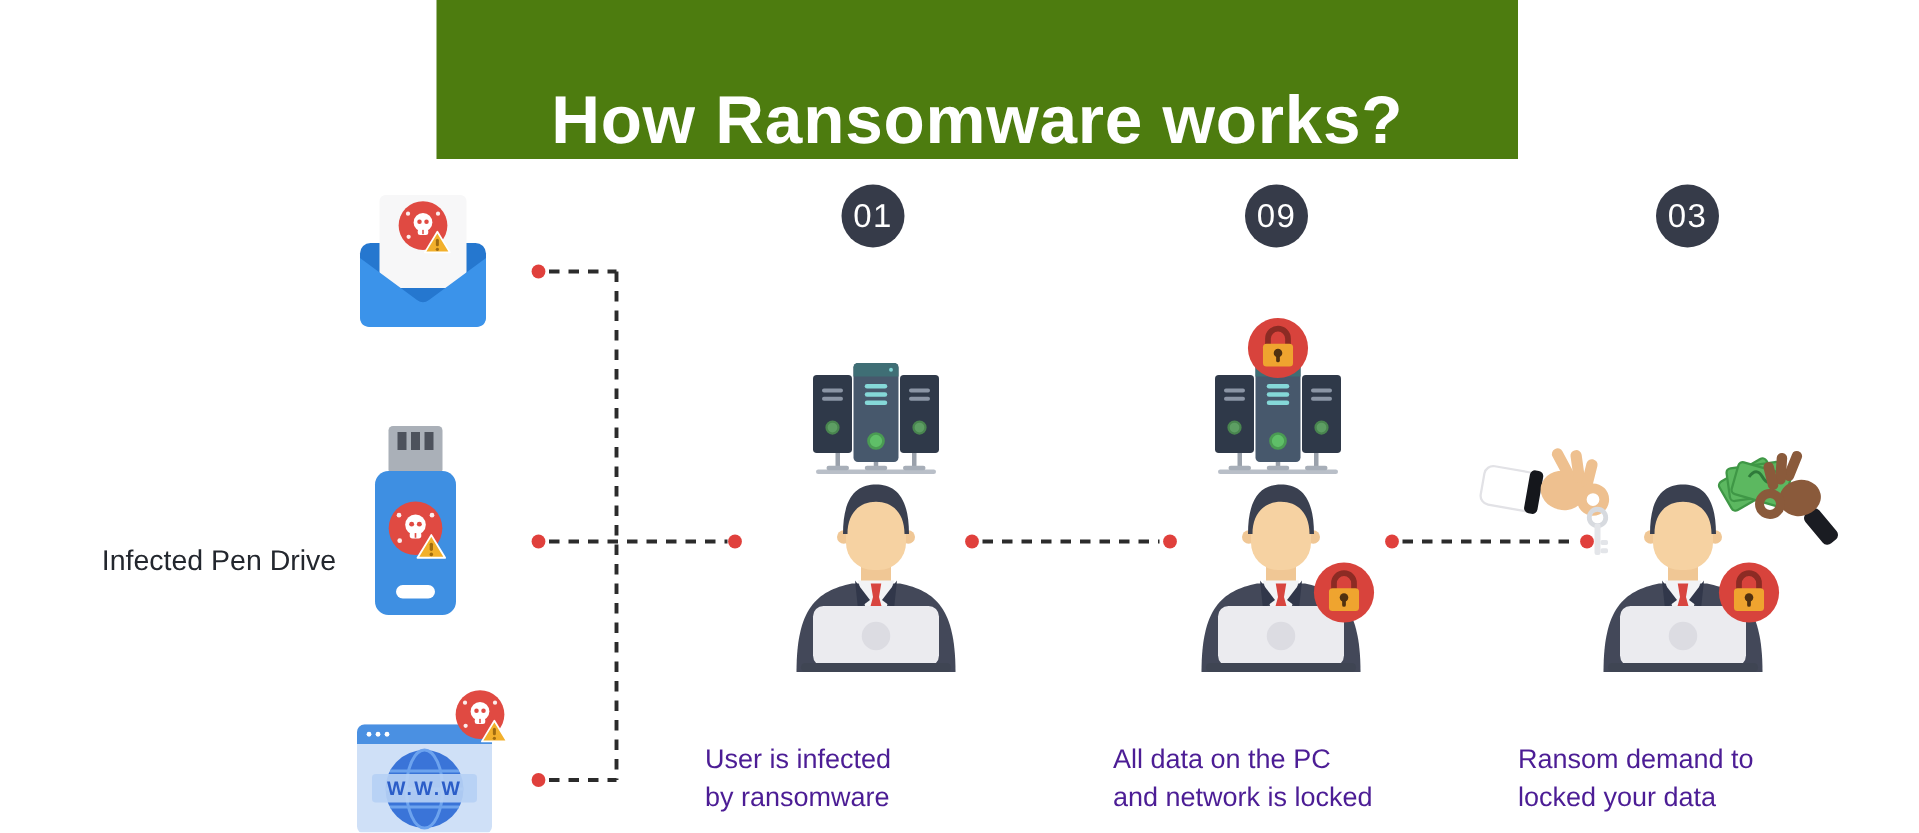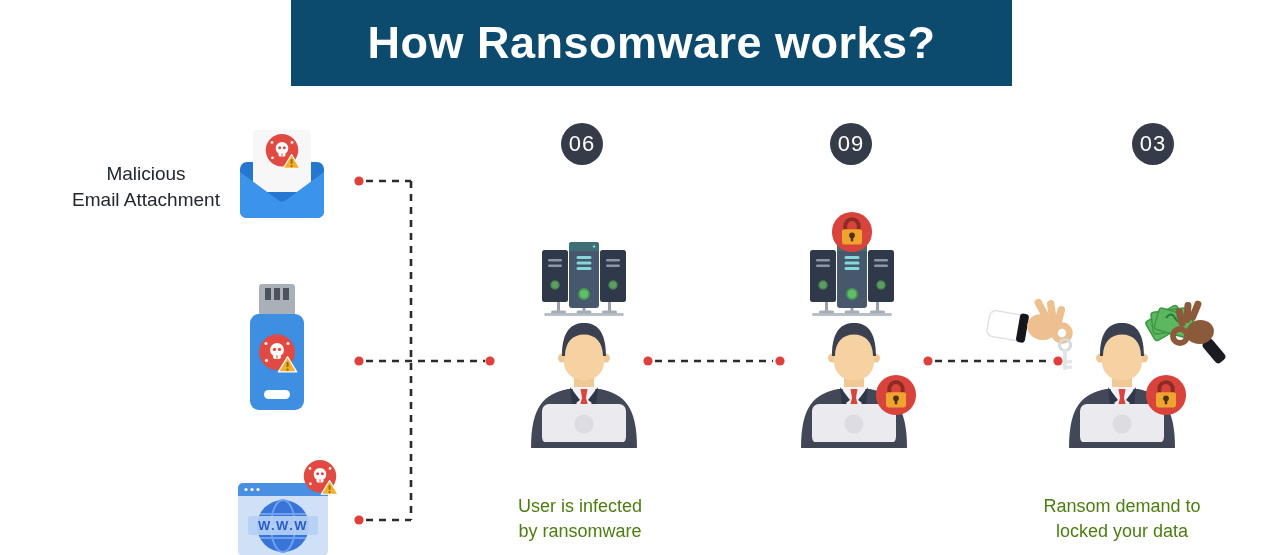--- a/index.html
+++ b/index.html
@@ -2,34 +2,34 @@
 <html><head>
 <meta charset="utf-8">
 <style>
   html,body { margin:0; padding:0; background:#ffffff; }
   .canvas {
     position:relative; width:1279px; height:555px; background:#ffffff;
     overflow:hidden; font-family:"Liberation Sans", sans-serif;
   }
   .abs { position:absolute; }
   .header {
-    left:291px; top:0; width:721px; height:86px; background:#0c4a6e;
-    display:flex; align-items:center; justify-content:center;
+    left:291px; top:0; width:721px; height:106px; background:#4d7c0f;
+    display:flex; align-items:flex-end; justify-content:center;
   }
   .title {
     color:#ffffff; font-size:45px; font-weight:700; letter-spacing:0.5px;
     margin:0; white-space:nowrap;
   }
   .src-label {
     width:224px; text-align:center; font-size:19px; line-height:1.35;
     color:#23272e; white-space:pre-line; font-weight:500;
   }
   .caption {
-    width:220px; text-align:center; font-size:18px; line-height:1.4;
-    color:#4d7c0f; white-space:pre-line; font-weight:500;
+    width:220px; text-align:left; font-size:18px; line-height:1.4;
+    color:#4c1d95; white-space:pre-line; font-weight:500;
   }
   .step-num {
     width:42px; height:42px; border-radius:50%; background:#363b49;
     color:#ffffff; display:flex; align-items:center; justify-content:center;
     font-size:22px; letter-spacing:1px; font-weight:400;
   }
   svg { display:block; overflow:visible; }
   svg text { font-family:"Liberation Sans", sans-serif; }
 </style>
 </head>
@@ -124,29 +124,28 @@
       <circle cx="780" cy="361" r="4.6"></circle>
       <circle cx="928" cy="361" r="4.6"></circle>
       <circle cx="1058" cy="361" r="4.6"></circle>
     </g>
   </svg>
 
   <div class="abs header">
     <h1 class="title">How Ransomware works?</h1>
   </div>
 
-  <div class="abs src-label" style="left:34px;top:161px">Malicious
-Email Attachment</div>
   <svg class="abs" style="left:236px;top:126px" width="92" height="96" viewBox="0 0 92 96">
     <rect x="4" y="36" width="84" height="56" rx="7" fill="#2577cf"></rect>
     <rect x="17" y="4" width="58" height="62" rx="4" fill="#f7f7f8"></rect>
     <use href="#sym-skull" x="26" y="6" width="40" height="40"></use>
     <path d="M4,46 L42,74 Q46,77 50,74 L88,46 L88,85 Q88,92 81,92 L11,92 Q4,92 4,85 Z" fill="#3b93ea"></path>
   </svg>
 
+  <div class="abs src-label" style="left:34px;top:362px">Infected Pen Drive</div>
   <svg class="abs" style="left:242px;top:282px" width="70" height="132" viewBox="0 0 70 132">
     <rect x="17" y="2" width="36" height="32" rx="3" fill="#aab0b8"></rect>
     <rect x="23" y="6" width="6" height="12" fill="#4d525c"></rect>
     <rect x="32" y="6" width="6" height="12" fill="#4d525c"></rect>
     <rect x="41" y="6" width="6" height="12" fill="#4d525c"></rect>
     <rect x="8" y="32" width="54" height="96" rx="9" fill="#3e8fe2"></rect>
     <use href="#sym-skull" x="13" y="50" width="44" height="44"></use>
     <rect x="22" y="108" width="26" height="9" rx="4.5" fill="#ffffff"></rect>
   </svg>
 
@@ -160,21 +159,21 @@
     <circle cx="47" cy="68" r="26" fill="#3a74d8"></circle>
     <ellipse cx="47" cy="68" rx="12" ry="26" fill="none" stroke="#6da3ee" stroke-width="2"></ellipse>
     <line x1="21" y1="68" x2="73" y2="68" stroke="#6da3ee" stroke-width="2"></line>
     <line x1="24" y1="56" x2="70" y2="56" stroke="#6da3ee" stroke-width="2"></line>
     <line x1="24" y1="80" x2="70" y2="80" stroke="#6da3ee" stroke-width="2"></line>
     <rect x="12" y="58" width="70" height="19" rx="2.5" fill="#b6d0f4" opacity="0.92"></rect>
     <text x="47" y="72" text-anchor="middle" font-size="13" font-weight="bold" fill="#2b5dc8" letter-spacing="1.5">W.W.W</text>
     <use href="#sym-skull" x="64" y="0" width="40" height="40"></use>
   </svg>
 
-  <div class="abs step-num" style="left:561px;top:123px">06</div>
+  <div class="abs step-num" style="left:561px;top:123px">01</div>
   <svg class="abs" style="left:540px;top:240px" width="88" height="78">
       <use href="#sym-server"></use>
     </svg>
   <svg class="abs" style="left:524px;top:318px" width="120" height="130">
       <use href="#sym-person"></use>
     </svg>
   <div class="abs caption" style="left:470px;top:494px">User is infected
 by ransomware</div>
 
   <div class="abs step-num" style="left:830px;top:123px">09</div>
@@ -183,22 +182,24 @@
     </svg>
   <svg class="abs" style="left:831px;top:211px" width="42" height="42">
       <use href="#sym-lock"></use>
     </svg>
   <svg class="abs" style="left:794px;top:318px" width="120" height="130">
       <use href="#sym-person"></use>
     </svg>
   <svg class="abs" style="left:875px;top:374px" width="42" height="42">
       <use href="#sym-lock"></use>
     </svg>
-
-  <div class="abs step-num" style="left:1132px;top:123px">03</div>
+  <div class="abs caption" style="left:742px;top:494px">All data on the PC
+and network is locked</div>
+
+  <div class="abs step-num" style="left:1104px;top:123px">03</div>
   <svg class="abs" style="left:1062px;top:318px" width="120" height="130">
       <use href="#sym-person"></use>
     </svg>
   <svg class="abs" style="left:1002px;top:296px" width="95" height="85" viewBox="0 0 95 85">
     <g transform="rotate(10 0 30)">
       <rect x="-14" y="16" width="36" height="26" rx="6" fill="#ffffff" stroke="#e2e2e6" stroke-width="1.5"></rect>
       <rect x="16" y="14" width="9" height="29" rx="3.5" fill="#15171c"></rect>
     </g>
     <ellipse cx="40" cy="31" rx="15" ry="13" fill="#eec08f" transform="rotate(12 40 31)"></ellipse>
     <rect x="36" y="2" width="7.5" height="22" rx="3.6" fill="#eec08f" transform="rotate(-28 40 13)"></rect>

